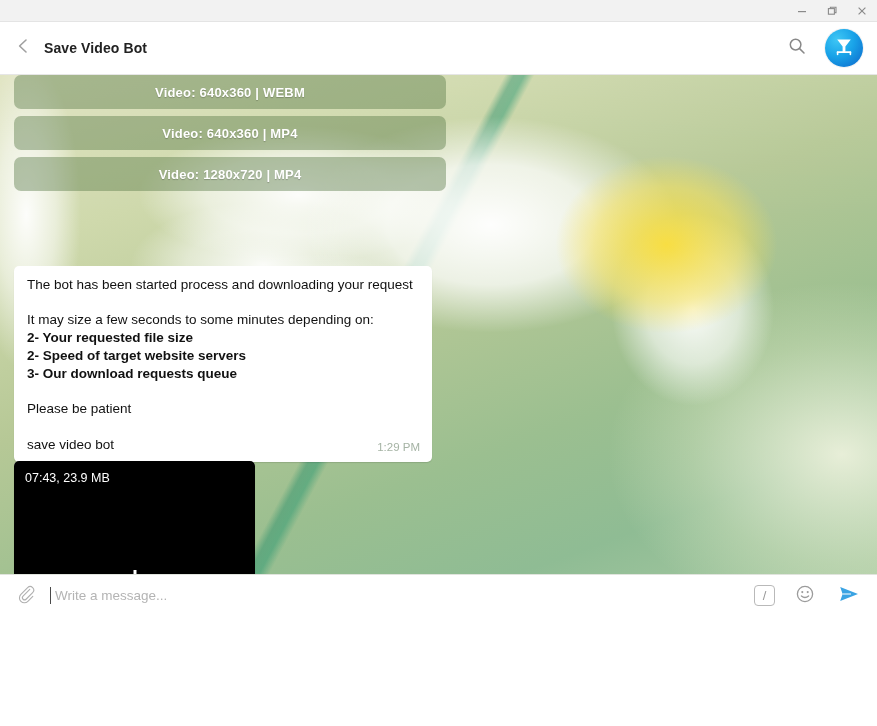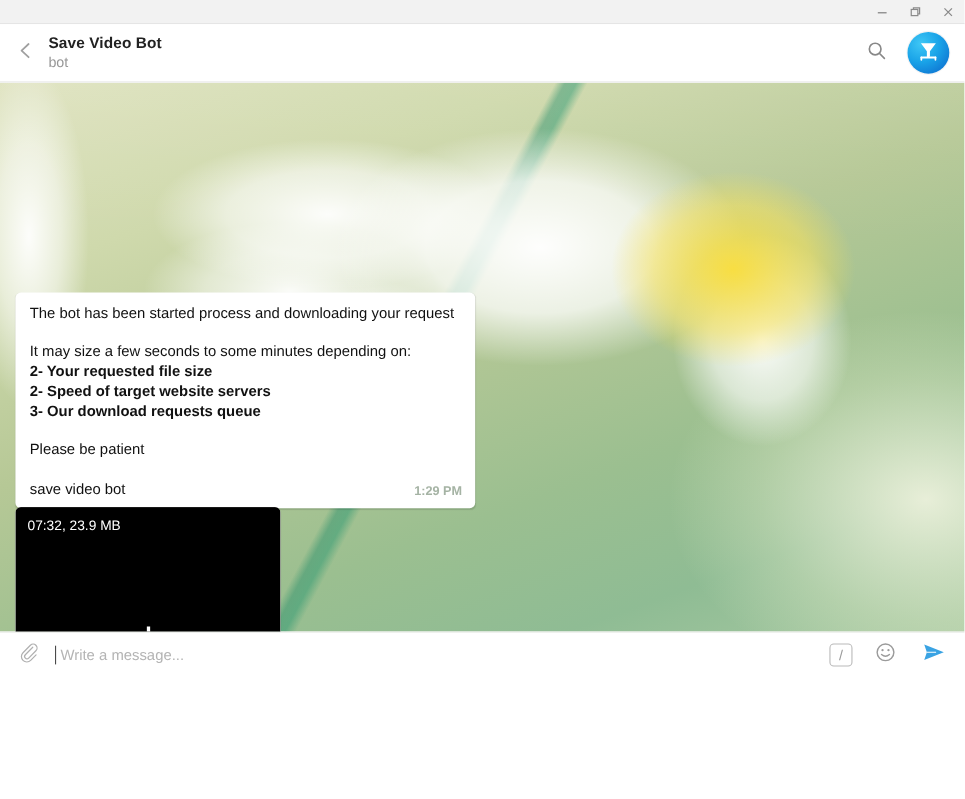--- a/index.html
+++ b/index.html
@@ -127,21 +127,21 @@
     line-height:18px;
     white-space:pre-wrap;
   }
   .bubble p.b { font-weight:bold; }
   .bubble .gap { height:17px; }
   .bubble-foot {
     display:flex; align-items:flex-end; justify-content:space-between;
     margin-top:1px;
   }
   .sig { font-size:13.5px; color:#111; line-height:18px; }
-  .ts { font-size:11.5px; color:#a5b3a4; padding-bottom:1px; white-space:nowrap;font-weight:bold; }
+  .ts { font-size:11.5px; color:#a5b3a4; padding-bottom:1px; white-space:nowrap; }
 
   
   .vidmsg {
     position:absolute;
     left:14px; top:386px;
     width:241px;
     border-radius:5px;
     overflow:hidden;
     background:#ffffff;
     box-shadow:0 1px 1px rgba(0,0,0,0.12);
@@ -247,21 +247,20 @@
   <div class="header">
     <div class="backbtn">
       <span>
         <svg width="18" height="18" viewBox="0 0 18 18">
           <path d="M12 3 L5.6 9 L12 15" fill="none" stroke="currentColor" stroke-width="1.6" stroke-linecap="round" stroke-linejoin="round"></path>
         </svg>
       </span>
     </div>
     <div class="headtext">
       <div class="chat-title">Save Video Bot</div>
-      <div class="chat-sub">bot</div>
     </div>
     <div class="searchbtn">
       <span>
         <svg width="20" height="20" viewBox="0 0 20 20">
           <circle cx="8.6" cy="8.6" r="5.3" fill="none" stroke="currentColor" stroke-width="1.5"></circle>
           <path d="M12.6 12.6 L17 17" stroke="currentColor" stroke-width="1.5" stroke-linecap="round"></path>
         </svg>
       </span>
     </div>
     <div class="avatar">
@@ -274,40 +273,45 @@
       </span>
     </div>
   </div>
 
   <div class="chat">
     <div class="bg"></div>
     <div class="bg-overlay"></div>
 
     <div class="msgs">
 
+      <div class="kb">
+        <div class="kbbtn">Video: 640x360 | WEBM</div>
+        <div class="kbbtn">Video: 640x360 | MP4</div>
+        <div class="kbbtn">Video: 1280x720 | MP4</div>
+      </div>
 
       <div class="bubble">
         <p>The bot has been started process and downloading your request</p>
         <div class="gap"></div>
         <p>It may size a few seconds to some minutes depending on:</p>
         <p class="b">2- Your requested file size</p>
         <p class="b">2- Speed of target website servers</p>
         <p class="b">3- Our download requests queue</p>
         <div class="gap"></div>
         <p>Please be patient</p>
         <div class="gap"></div>
         <div class="bubble-foot">
           <span class="sig">save video bot</span>
           <span class="ts">1:29 PM</span>
         </div>
       </div>
 
       <div class="vidmsg">
         <div class="vidthumb">
-          <span class="vidinfo">07:32, 23.9 MB</span>
+          <span class="vidinfo">07:43, 23.9 MB</span>
           <span class="dl-arrow">
             <svg width="22" height="26" viewBox="0 0 22 26">
               <path d="M11 3 V17.5" stroke="#ffffff" stroke-width="3" stroke-linecap="butt"></path>
               <path d="M4.4 14.5 L11 22 L17.6 14.5 Z" fill="#ffffff"></path>
             </svg>
           </span>
         </div>
 
       </div>
 

